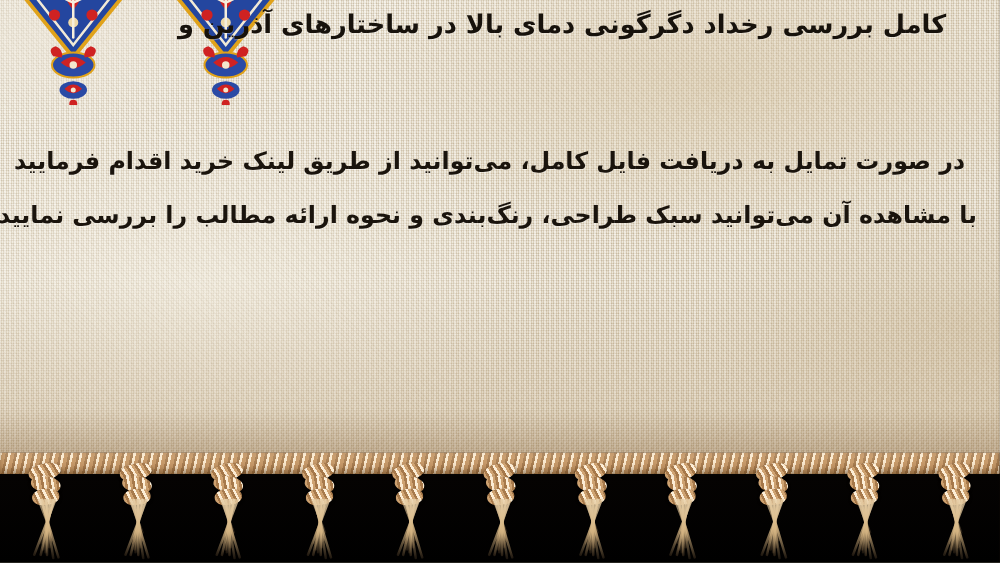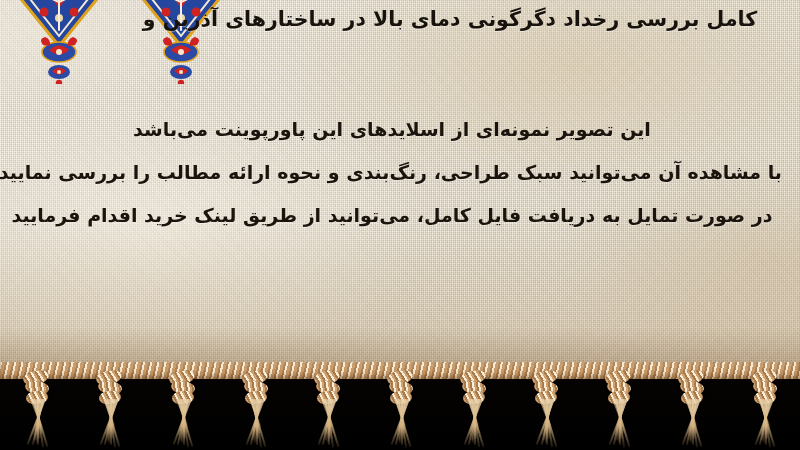--- a/index.html
+++ b/index.html
@@ -272,23 +272,22 @@
     </svg>
   </div>
 
   <div class="text-layer">
 
     <div class="title">
       <span class="tline">کامل بررسی رخداد دگرگونی دمای بالا در ساختارهای آذرین و</span>
     </div>
 
     <div class="body-block">
-      <span class="body-line">این تصویر نمونه‌ای از اسلایدهای این پاورپوینت می‌باشد</span>
+      <span class="body-line">در صورت تمایل به دریافت فایل کامل، می‌توانید از طریق لینک خرید اقدام فرمایید</span>
       <span class="body-line">با مشاهده آن می‌توانید سبک طراحی، رنگ‌بندی و نحوه ارائه مطالب را بررسی نمایید</span>
-      <span class="body-line">در صورت تمایل به دریافت فایل کامل، می‌توانید از طریق لینک خرید اقدام فرمایید</span>
     </div>
 
   </div>
 
   <div class="fringe-band">
     <div class="selvedge"></div>
     <div id="tassel-host">
         <div class="tassel" style="left: 14.3636px;">
           <div class="knot k1"></div>
           <div class="knot k2"></div>

